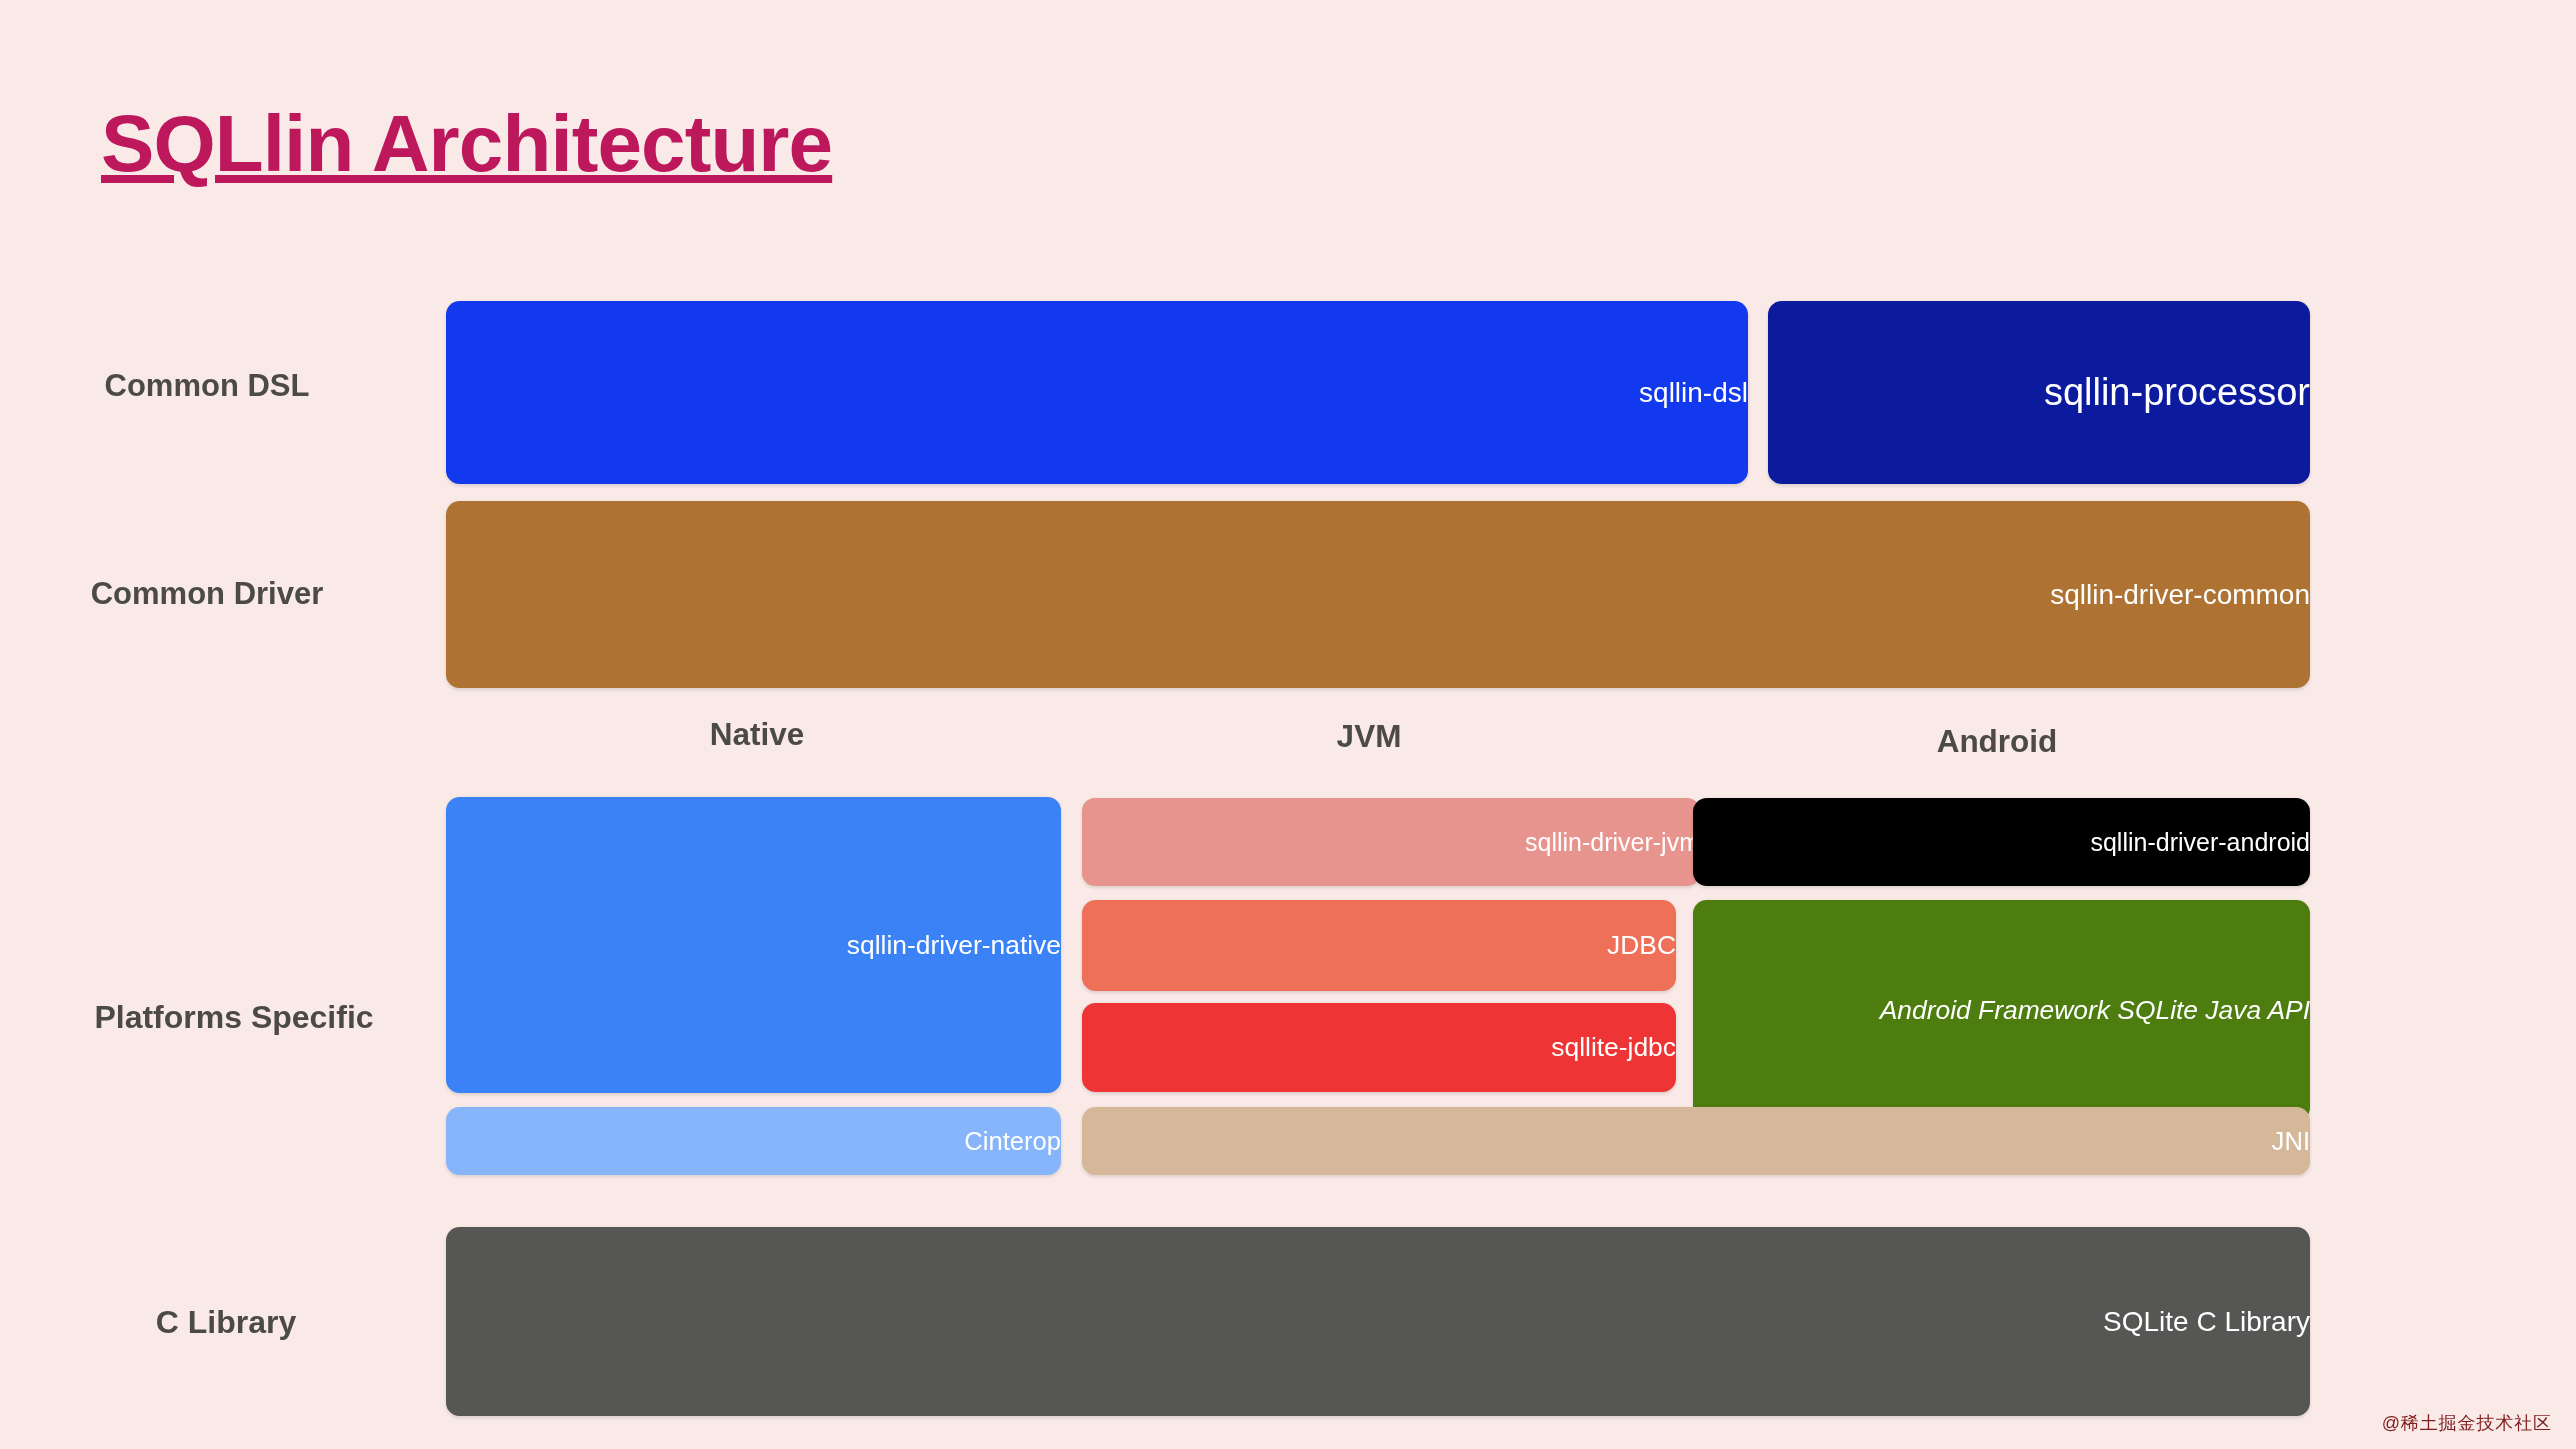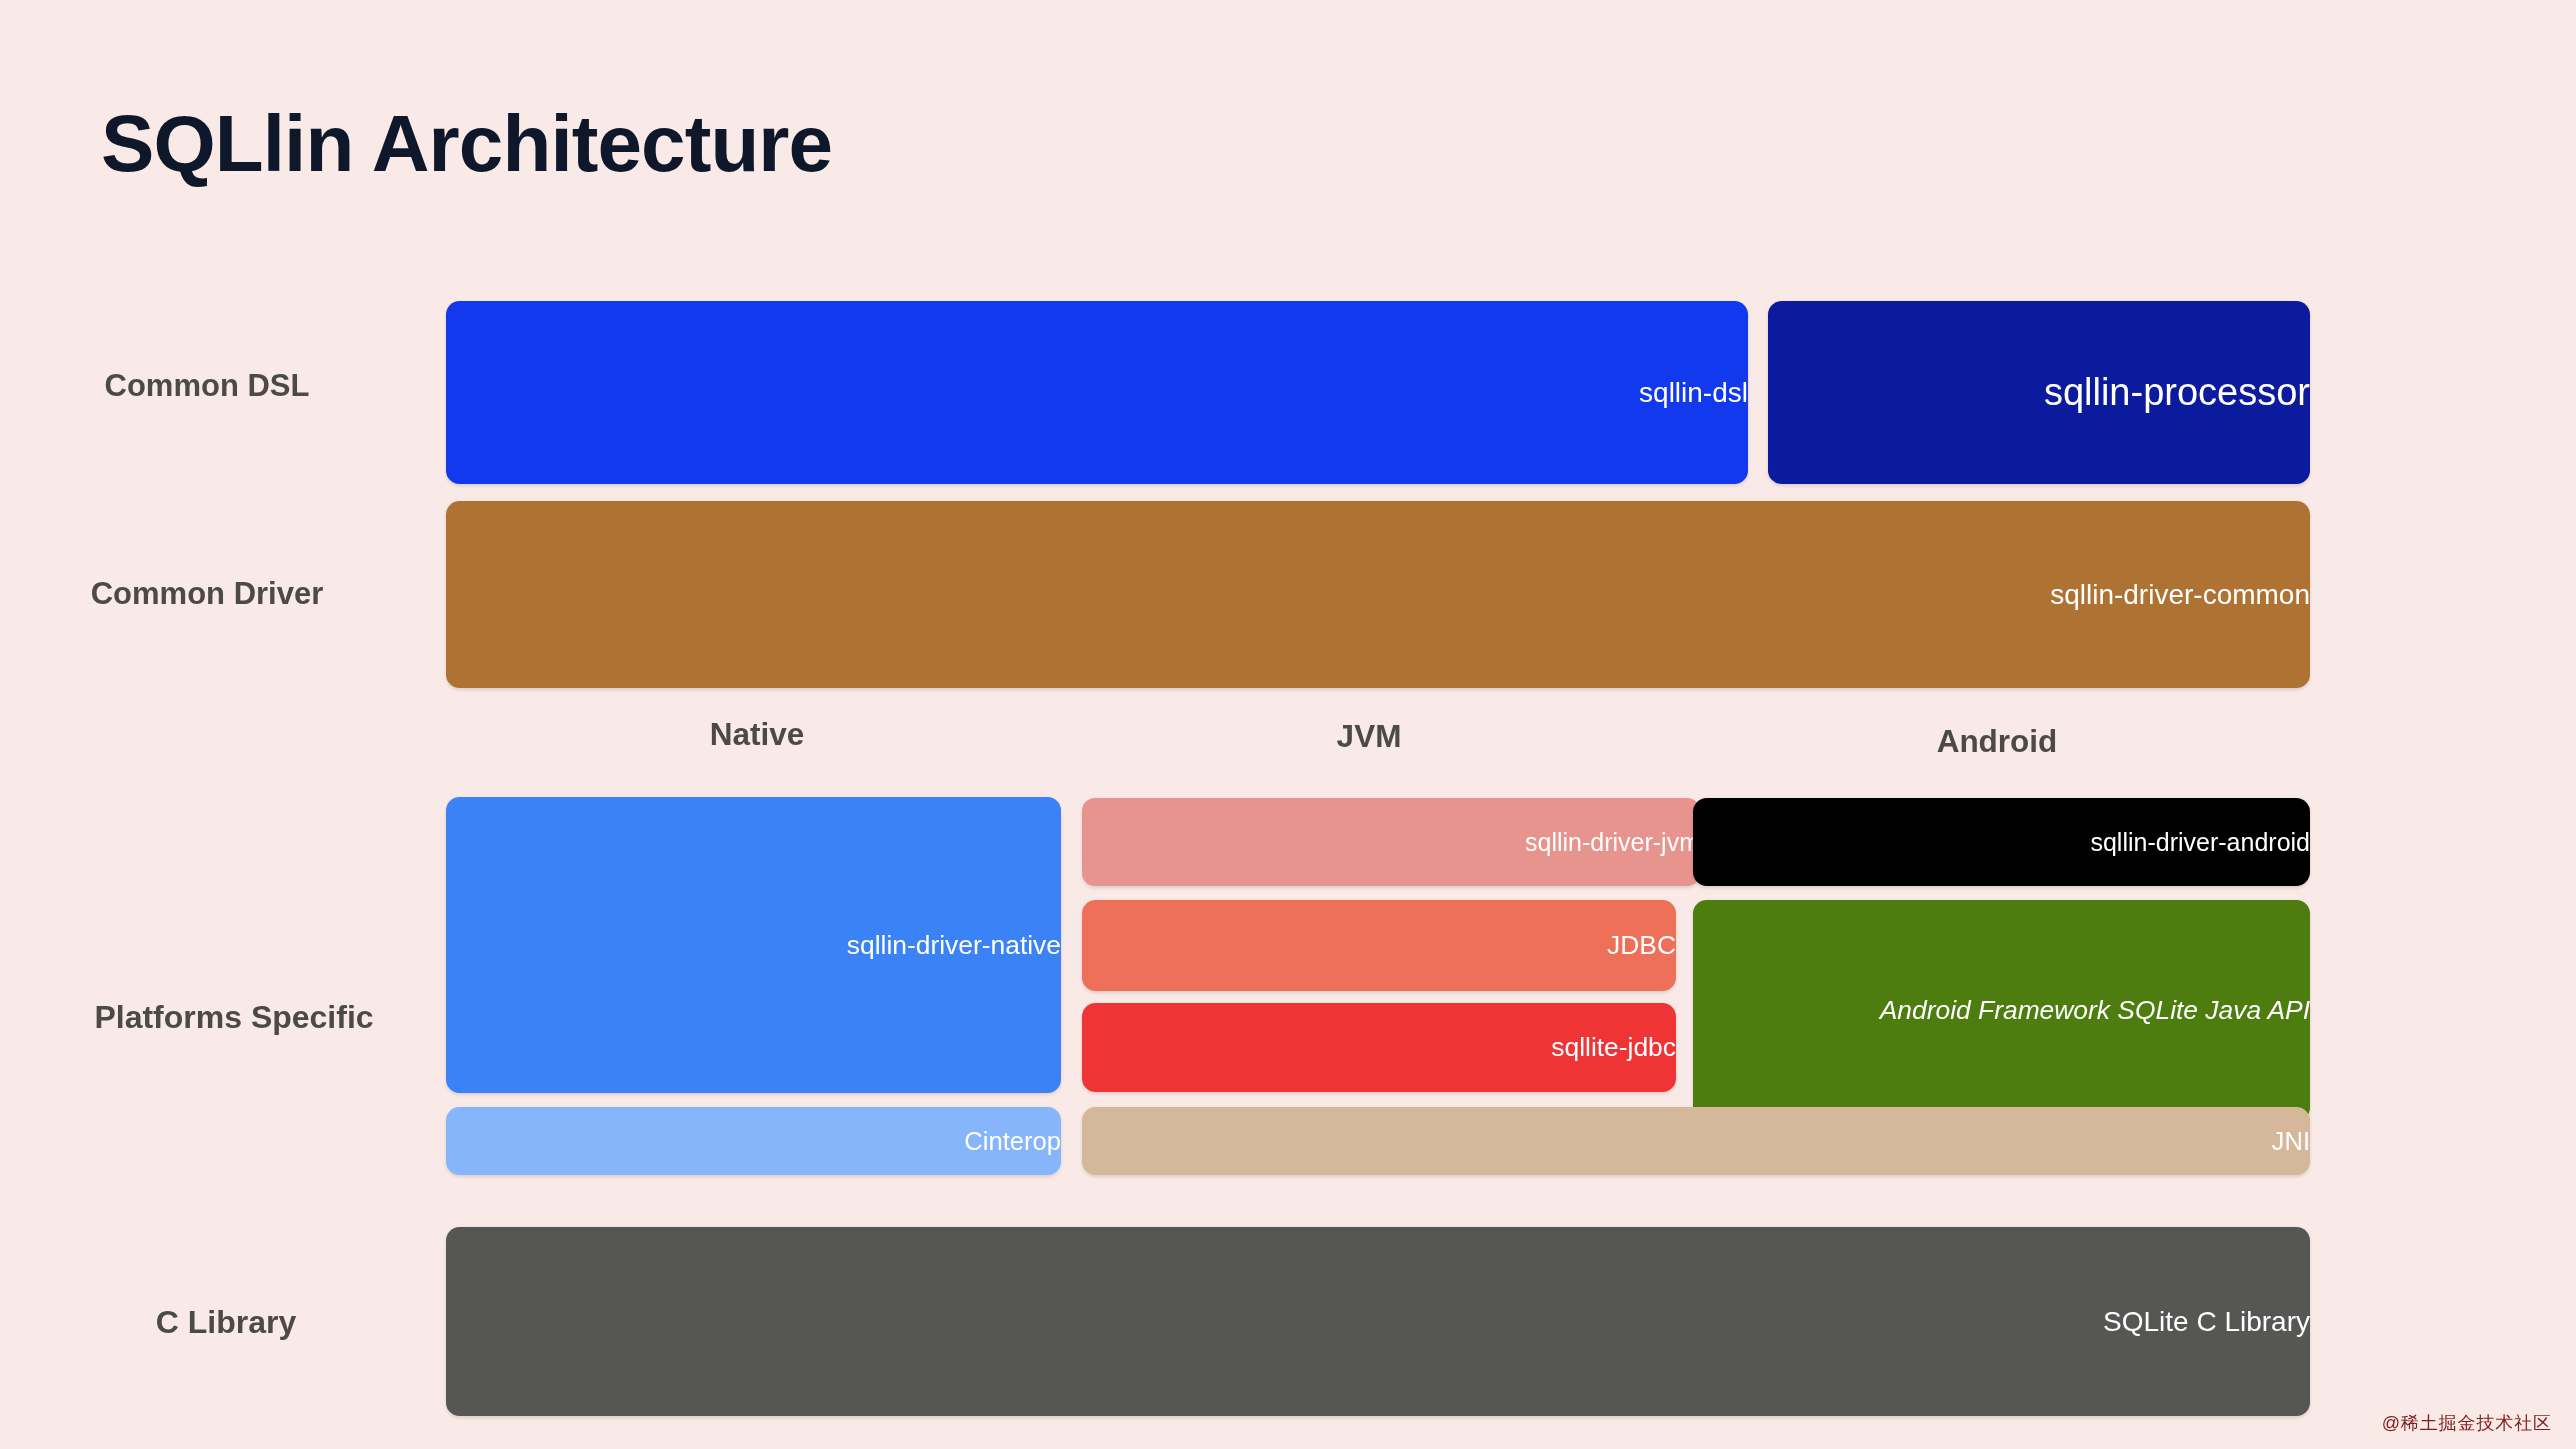--- a/index.html
+++ b/index.html
@@ -16,24 +16,25 @@
     position: relative;
   }
 
   
   .page-title {
     position: absolute;
     left: 101px;
     top: 104px;
     font-size: 80px;
     font-weight: bold;
-    color: #0f172a;
+    color: #be185d;
     letter-spacing: -0.9px;
     line-height: 1;
     white-space: nowrap;
+    text-decoration: underline;
   }
 
   
   .row-label {
     position: absolute;
     color: #4b4a46;
     font-weight: bold;
     text-align: center;
     white-space: nowrap;
     transform: translate(-50%, -50%);

